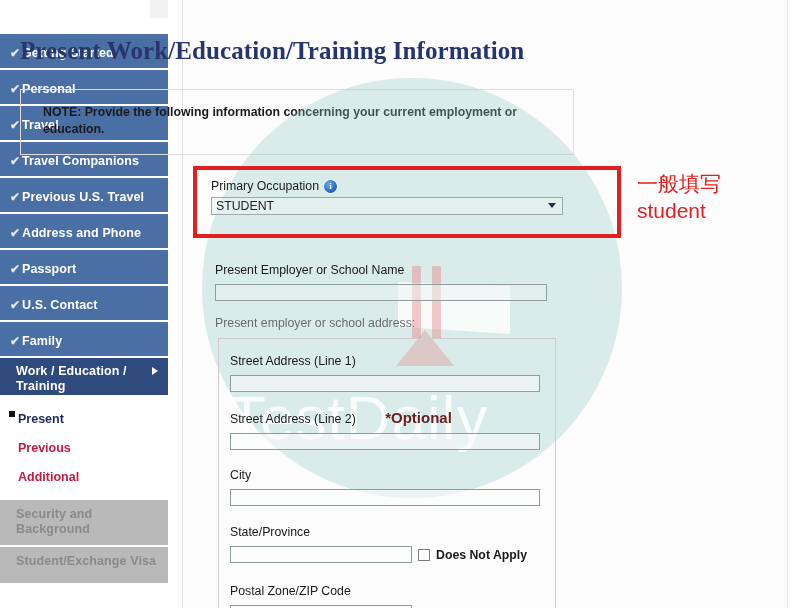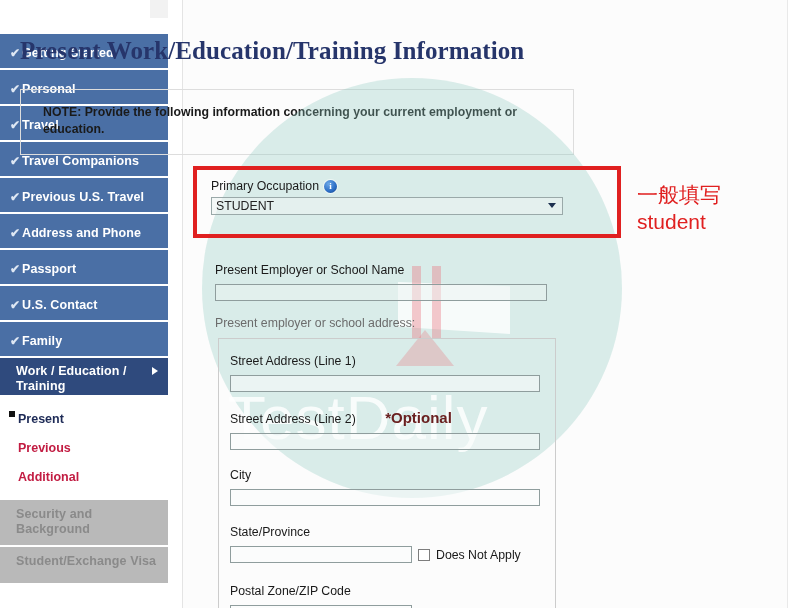--- a/index.html
+++ b/index.html
@@ -259,21 +259,20 @@
     border-right: 4px solid transparent;
   }
 
   
   #annotation {
     position: absolute;
     left: 637px; top: 170px;
     color: #e02020;
     line-height: 27px;
     white-space: nowrap;
-    margin-top: 11px;
   }
   #annotation .cn {
     font-size: 21px;
     display: block;
   }
   #annotation .en {
     font-size: 21px;
     display: block;
   }
 
@@ -334,20 +333,21 @@
   .checkbox {
     width: 12px; height: 12px;
     box-sizing: border-box;
     border: 1px solid #7d7d7d;
     background: #ffffff;
     flex: 0 0 auto;
   }
   .dna-label {
     font-size: 12.3px;
     color: #1a1a1a;
+    font-weight: bold;
   }
 </style>
 </head>
 <body>
 
 <div id="page">
 
   <div class="top-strip">
     <div class="top-strip-shade"></div>
   </div>

